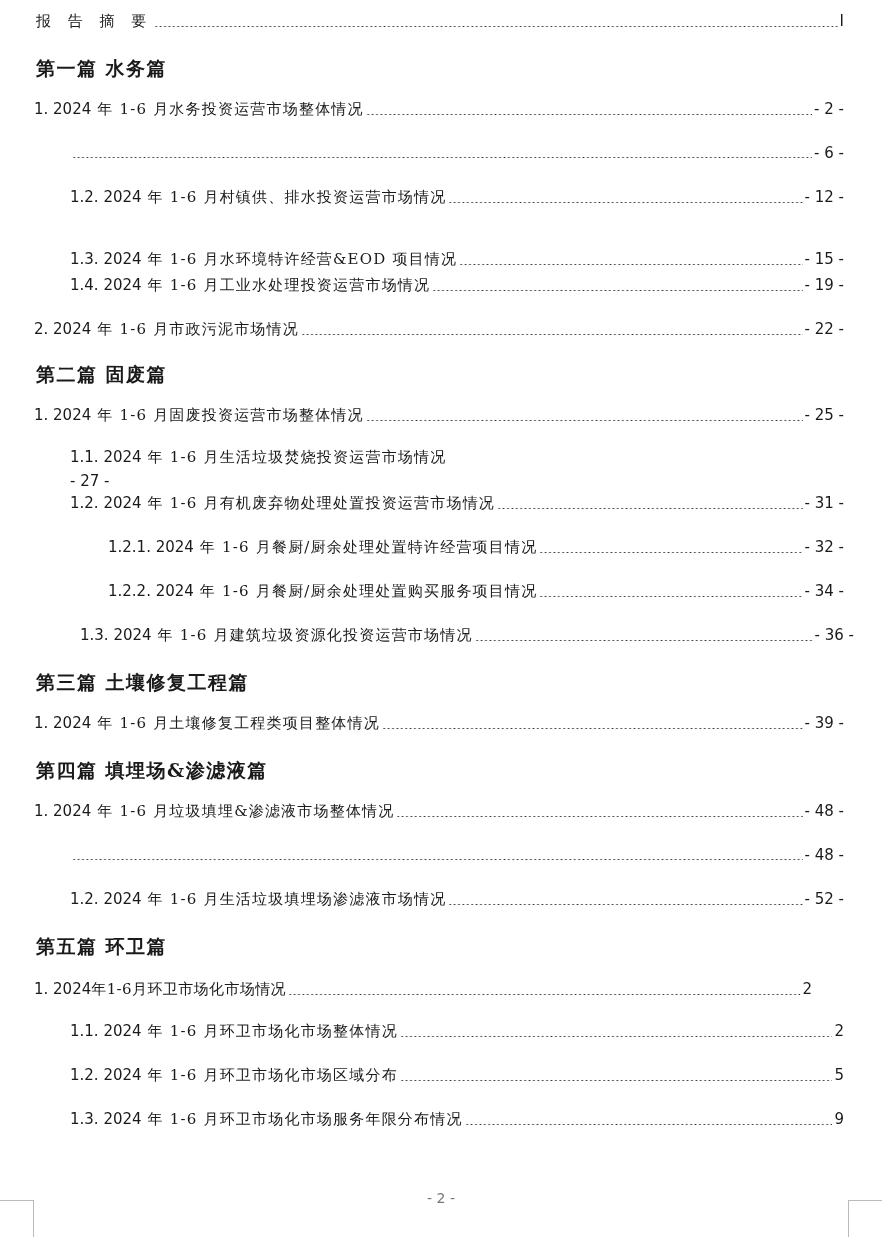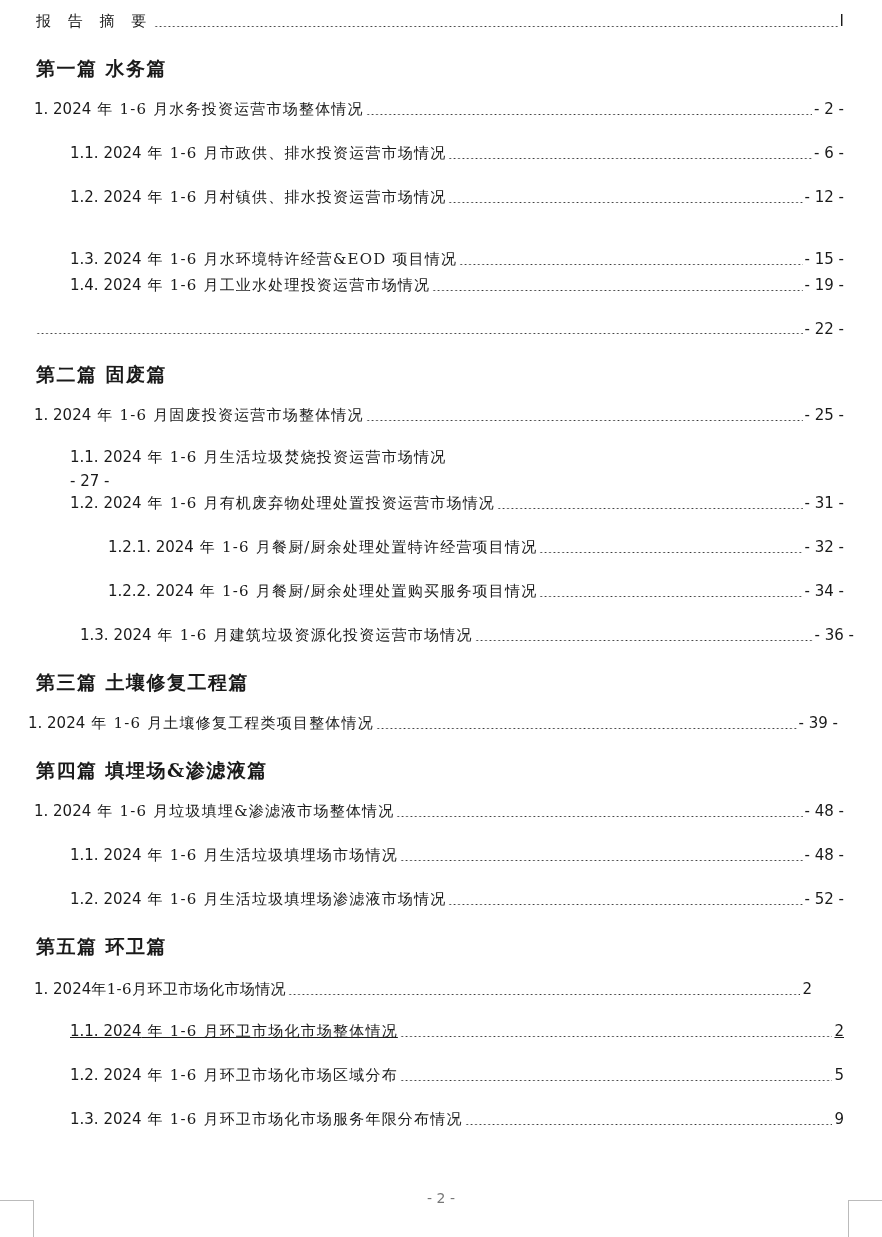--- a/index.html
+++ b/index.html
@@ -33,40 +33,40 @@
   </div>
 
   <div class="part" style="top:56px;">第一篇 水务篇</div>
 
   <div class="row" style="left:34px; top:100px; width:810px;">
     <span class="label"><span class="num">1. 2024</span><span> 年 1-6 月水务投资运营市场整体情况</span></span>
     <span class="leader"></span>
     <span class="page">- 2 -</span>
   </div>
   <div class="row" style="left:70px; top:144px; width:774px;">
-    <span class="label"><span class="num">1.1. 2024</span><span> 年 1-6 月市政供、排水投资运营市场情况</span></span>
     <span class="leader"></span>
     <span class="page">- 6 -</span>
   </div>
   <div class="row" style="left:70px; top:188px; width:774px;">
     <span class="label"><span class="num">1.2. 2024</span><span> 年 1-6 月村镇供、排水投资运营市场情况</span></span>
     <span class="leader"></span>
     <span class="page">- 12 -</span>
   </div>
   <div class="row" style="left:70px; top:250px; width:774px;">
     <span class="label"><span class="num">1.3. 2024</span><span> 年 1-6 月水环境特许经营&amp;EOD 项目情况</span></span>
     <span class="leader"></span>
     <span class="page">- 15 -</span>
   </div>
   <div class="row" style="left:70px; top:276px; width:774px;">
     <span class="label"><span class="num">1.4. 2024</span><span> 年 1-6 月工业水处理投资运营市场情况</span></span>
     <span class="leader"></span>
     <span class="page">- 19 -</span>
   </div>
   <div class="row" style="left:34px; top:320px; width:810px;">
+    <span class="label"><span class="num">2. 2024</span><span> 年 1-6 月市政污泥市场情况</span></span>
     <span class="leader"></span>
     <span class="page">- 22 -</span>
   </div>
 
   <div class="part" style="top:362px;">第二篇 固废篇</div>
 
   <div class="row" style="left:34px; top:406px; width:810px;">
     <span class="label"><span class="num">1. 2024</span><span> 年 1-6 月固废投资运营市场整体情况</span></span>
     <span class="leader"></span>
     <span class="page">- 25 -</span>
@@ -92,52 +92,51 @@
     <span class="page">- 34 -</span>
   </div>
   <div class="row" style="left:80px; top:626px; width:774px;">
     <span class="label"><span class="num">1.3. 2024</span><span> 年 1-6 月建筑垃圾资源化投资运营市场情况</span></span>
     <span class="leader"></span>
     <span class="page">- 36 -</span>
   </div>
 
   <div class="part" style="top:670px;">第三篇 土壤修复工程篇</div>
 
-  <div class="row" style="left:28px; top:714px; width:810px;">
+  <div class="row" style="left:34px; top:714px; width:810px;">
     <span class="label"><span class="num">1. 2024</span><span> 年 1-6 月土壤修复工程类项目整体情况</span></span>
     <span class="leader"></span>
     <span class="page">- 39 -</span>
   </div>
 
   <div class="part" style="top:758px;">第四篇 填埋场&amp;渗滤液篇</div>
 
   <div class="row" style="left:34px; top:802px; width:810px;">
     <span class="label"><span class="num">1. 2024</span><span> 年 1-6 月垃圾填埋&amp;渗滤液市场整体情况</span></span>
     <span class="leader"></span>
     <span class="page">- 48 -</span>
   </div>
   <div class="row" style="left:70px; top:846px; width:774px;">
-    <span class="label"><span class="num">1.1. 2024</span><span> 年 1-6 月生活垃圾填埋场市场情况</span></span>
     <span class="leader"></span>
     <span class="page">- 48 -</span>
   </div>
   <div class="row" style="left:70px; top:890px; width:774px;">
     <span class="label"><span class="num">1.2. 2024</span><span> 年 1-6 月生活垃圾填埋场渗滤液市场情况</span></span>
     <span class="leader"></span>
     <span class="page">- 52 -</span>
   </div>
 
   <div class="part" style="top:934px;">第五篇 环卫篇</div>
 
   <div class="row" style="left:34px; top:980px; width:778px;">
     <span class="label" style="letter-spacing:0.4px;"><span class="num">1. 2024</span><span>年1-6月环卫市场化市场情况</span></span>
     <span class="leader"></span>
     <span class="page">2</span>
   </div>
-  <div class="row" style="left:70px; top:1022px; width:774px;text-decoration:underline;">
+  <div class="row" style="left:70px; top:1022px; width:774px;">
     <span class="label"><span class="num">1.1. 2024</span><span> 年 1-6 月环卫市场化市场整体情况</span></span>
     <span class="leader"></span>
     <span class="page">2</span>
   </div>
   <div class="row" style="left:70px; top:1066px; width:774px;">
     <span class="label"><span class="num">1.2. 2024</span><span> 年 1-6 月环卫市场化市场区域分布</span></span>
     <span class="leader"></span>
     <span class="page">5</span>
   </div>
   <div class="row" style="left:70px; top:1110px; width:774px;">

